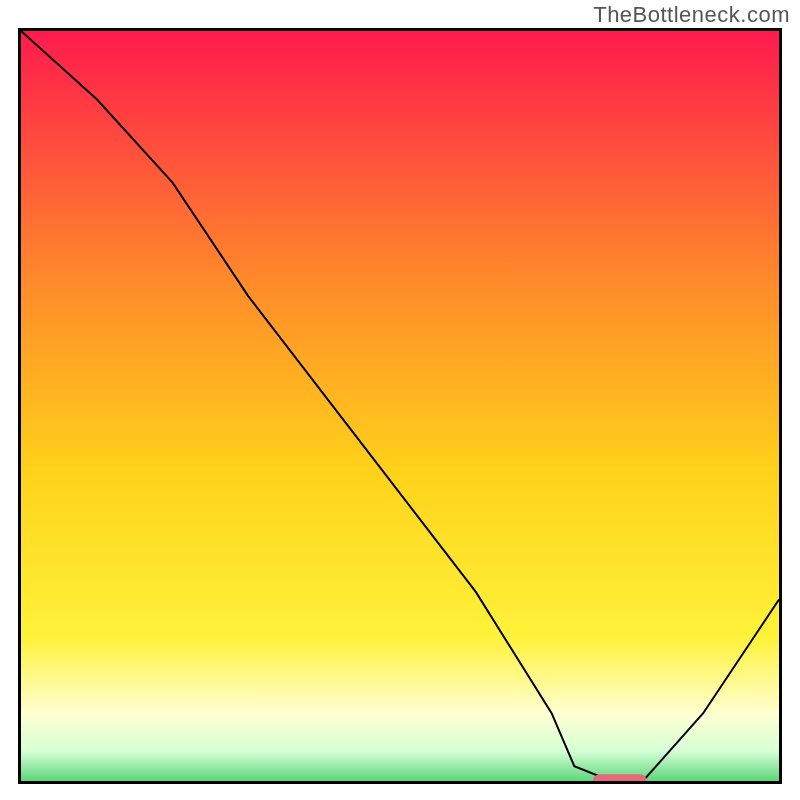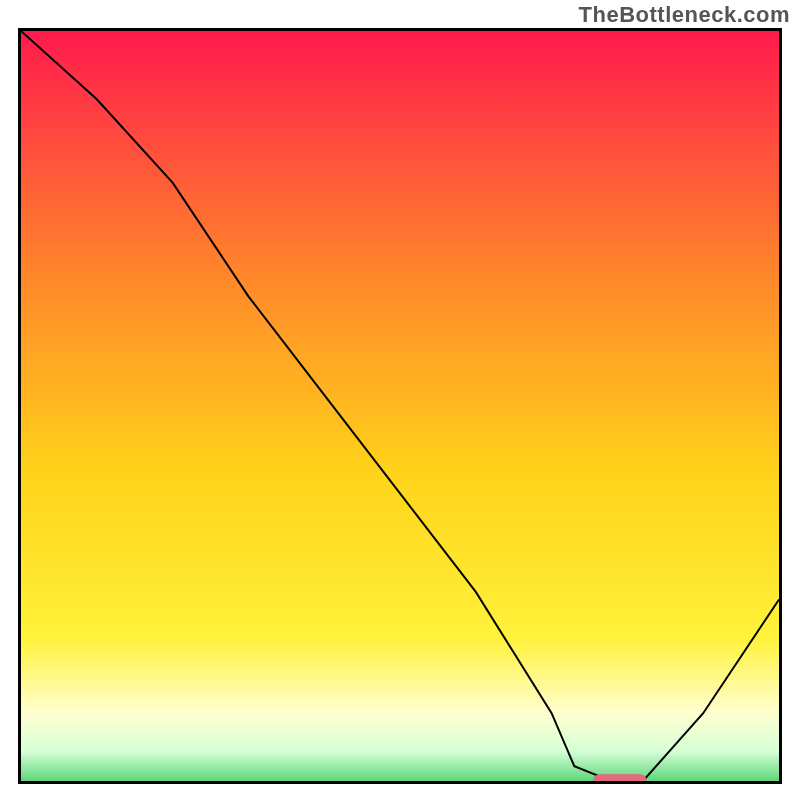--- a/index.html
+++ b/index.html
@@ -14,21 +14,21 @@
   .container {
     position: relative;
     width: 800px;
     height: 800px;
   }
   .watermark {
     position: absolute;
     top: 2px;
     right: 10px;
     font-size: 22px;
-    font-weight: bold;
+    font-weight: normal;
     color: #555;
     z-index: 10;
     letter-spacing: 0.5px;
   }
   .plot-frame {
     position: absolute;
     left: 18px;
     top: 28px;
     width: 764px;
     height: 756px;

